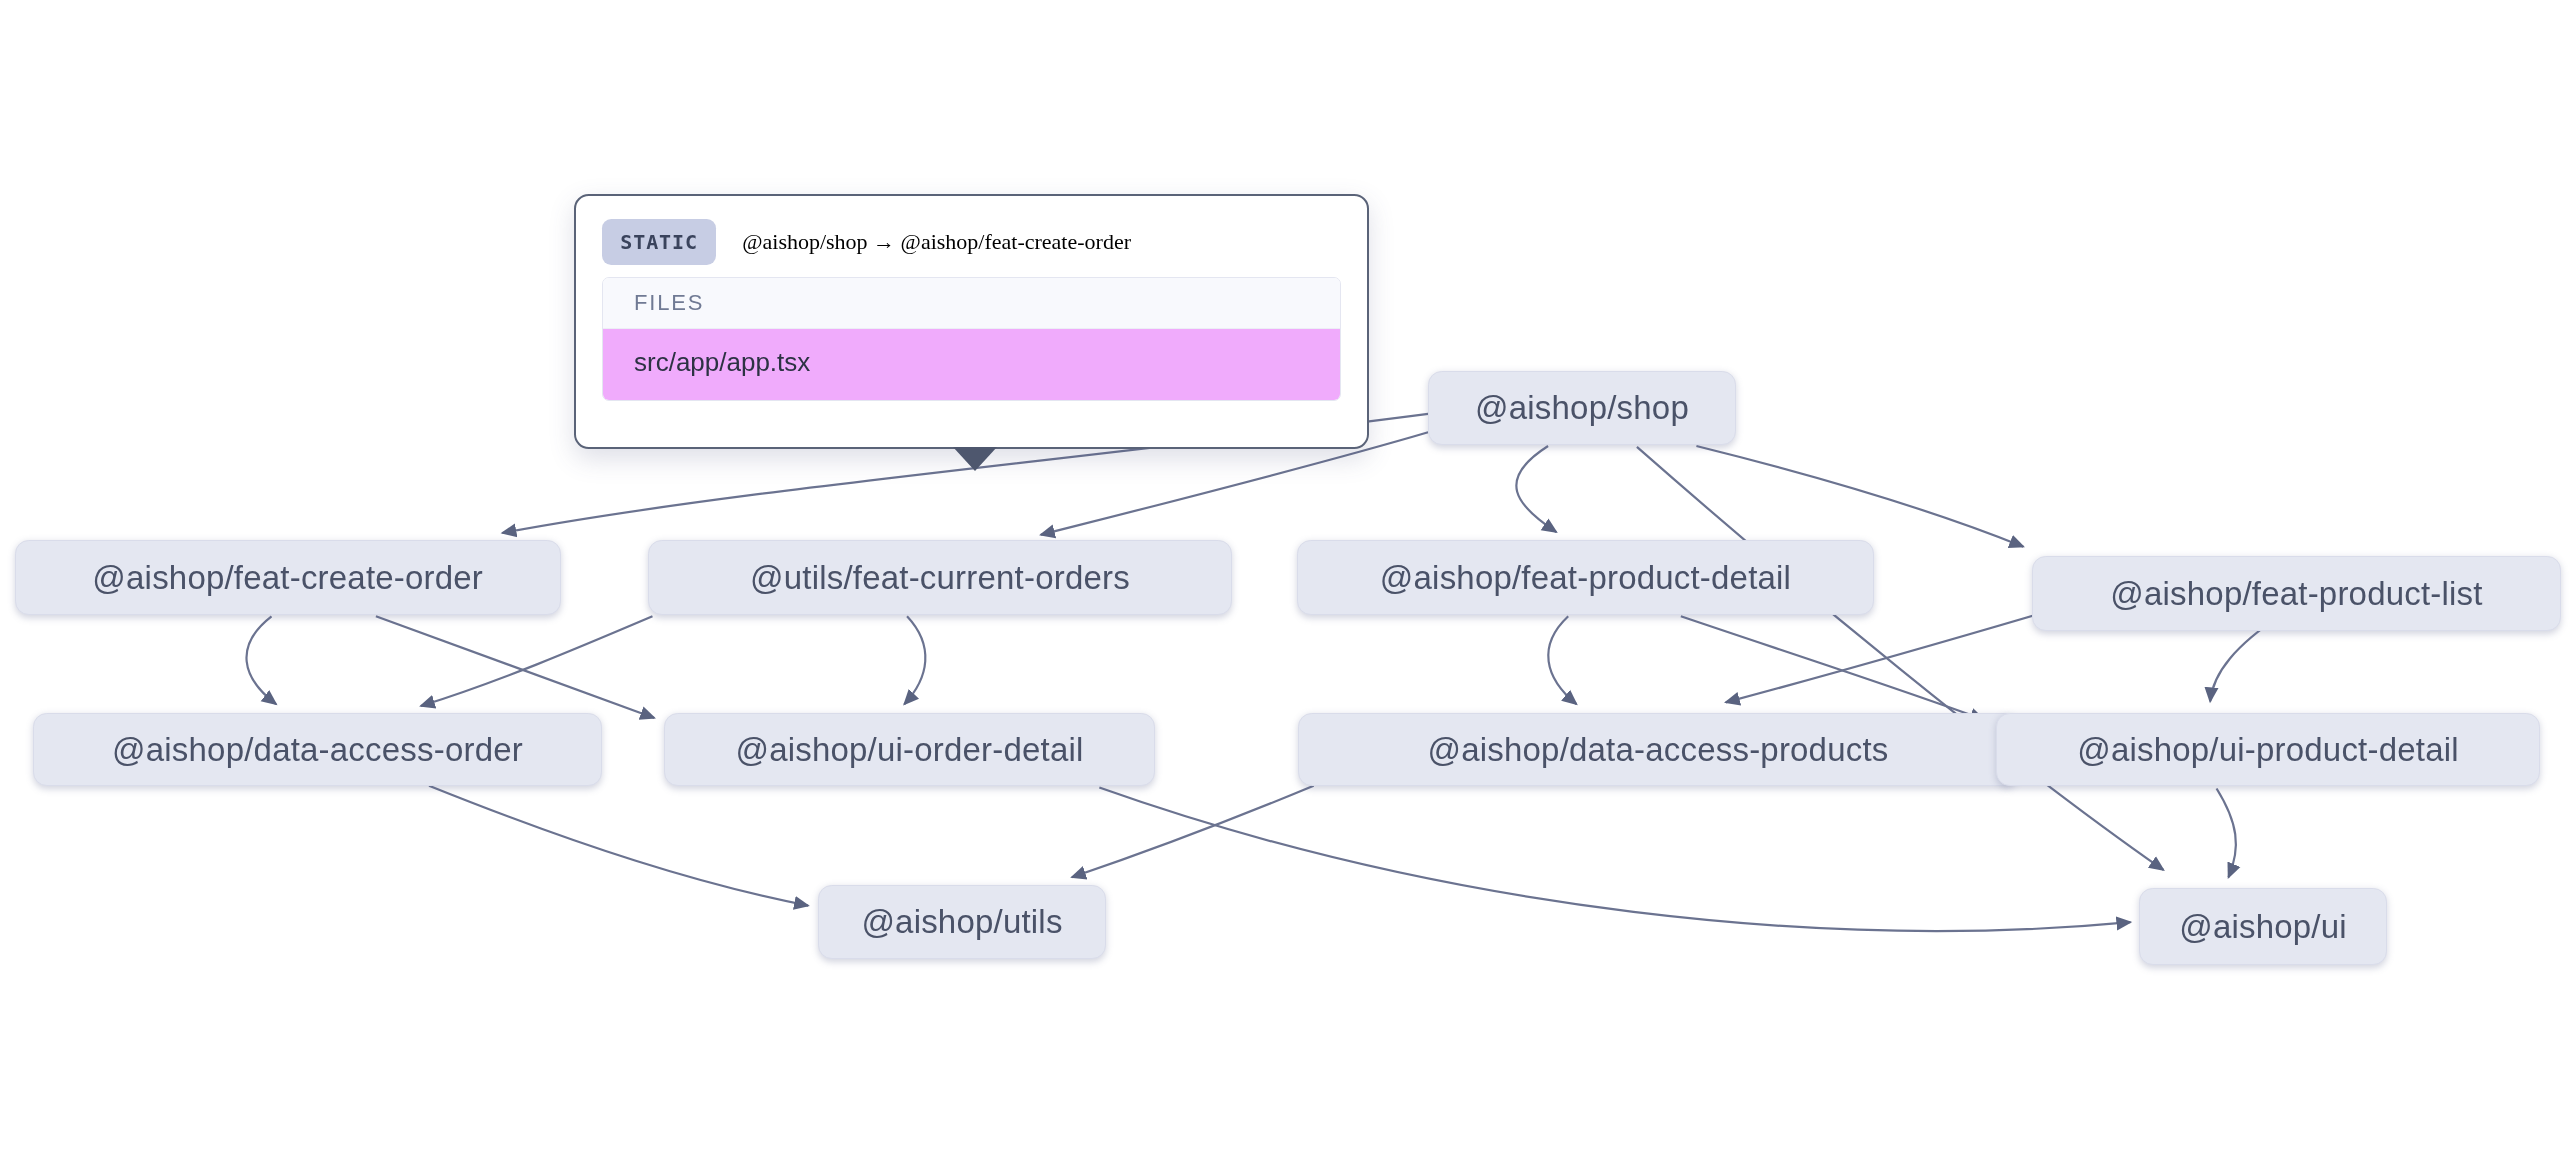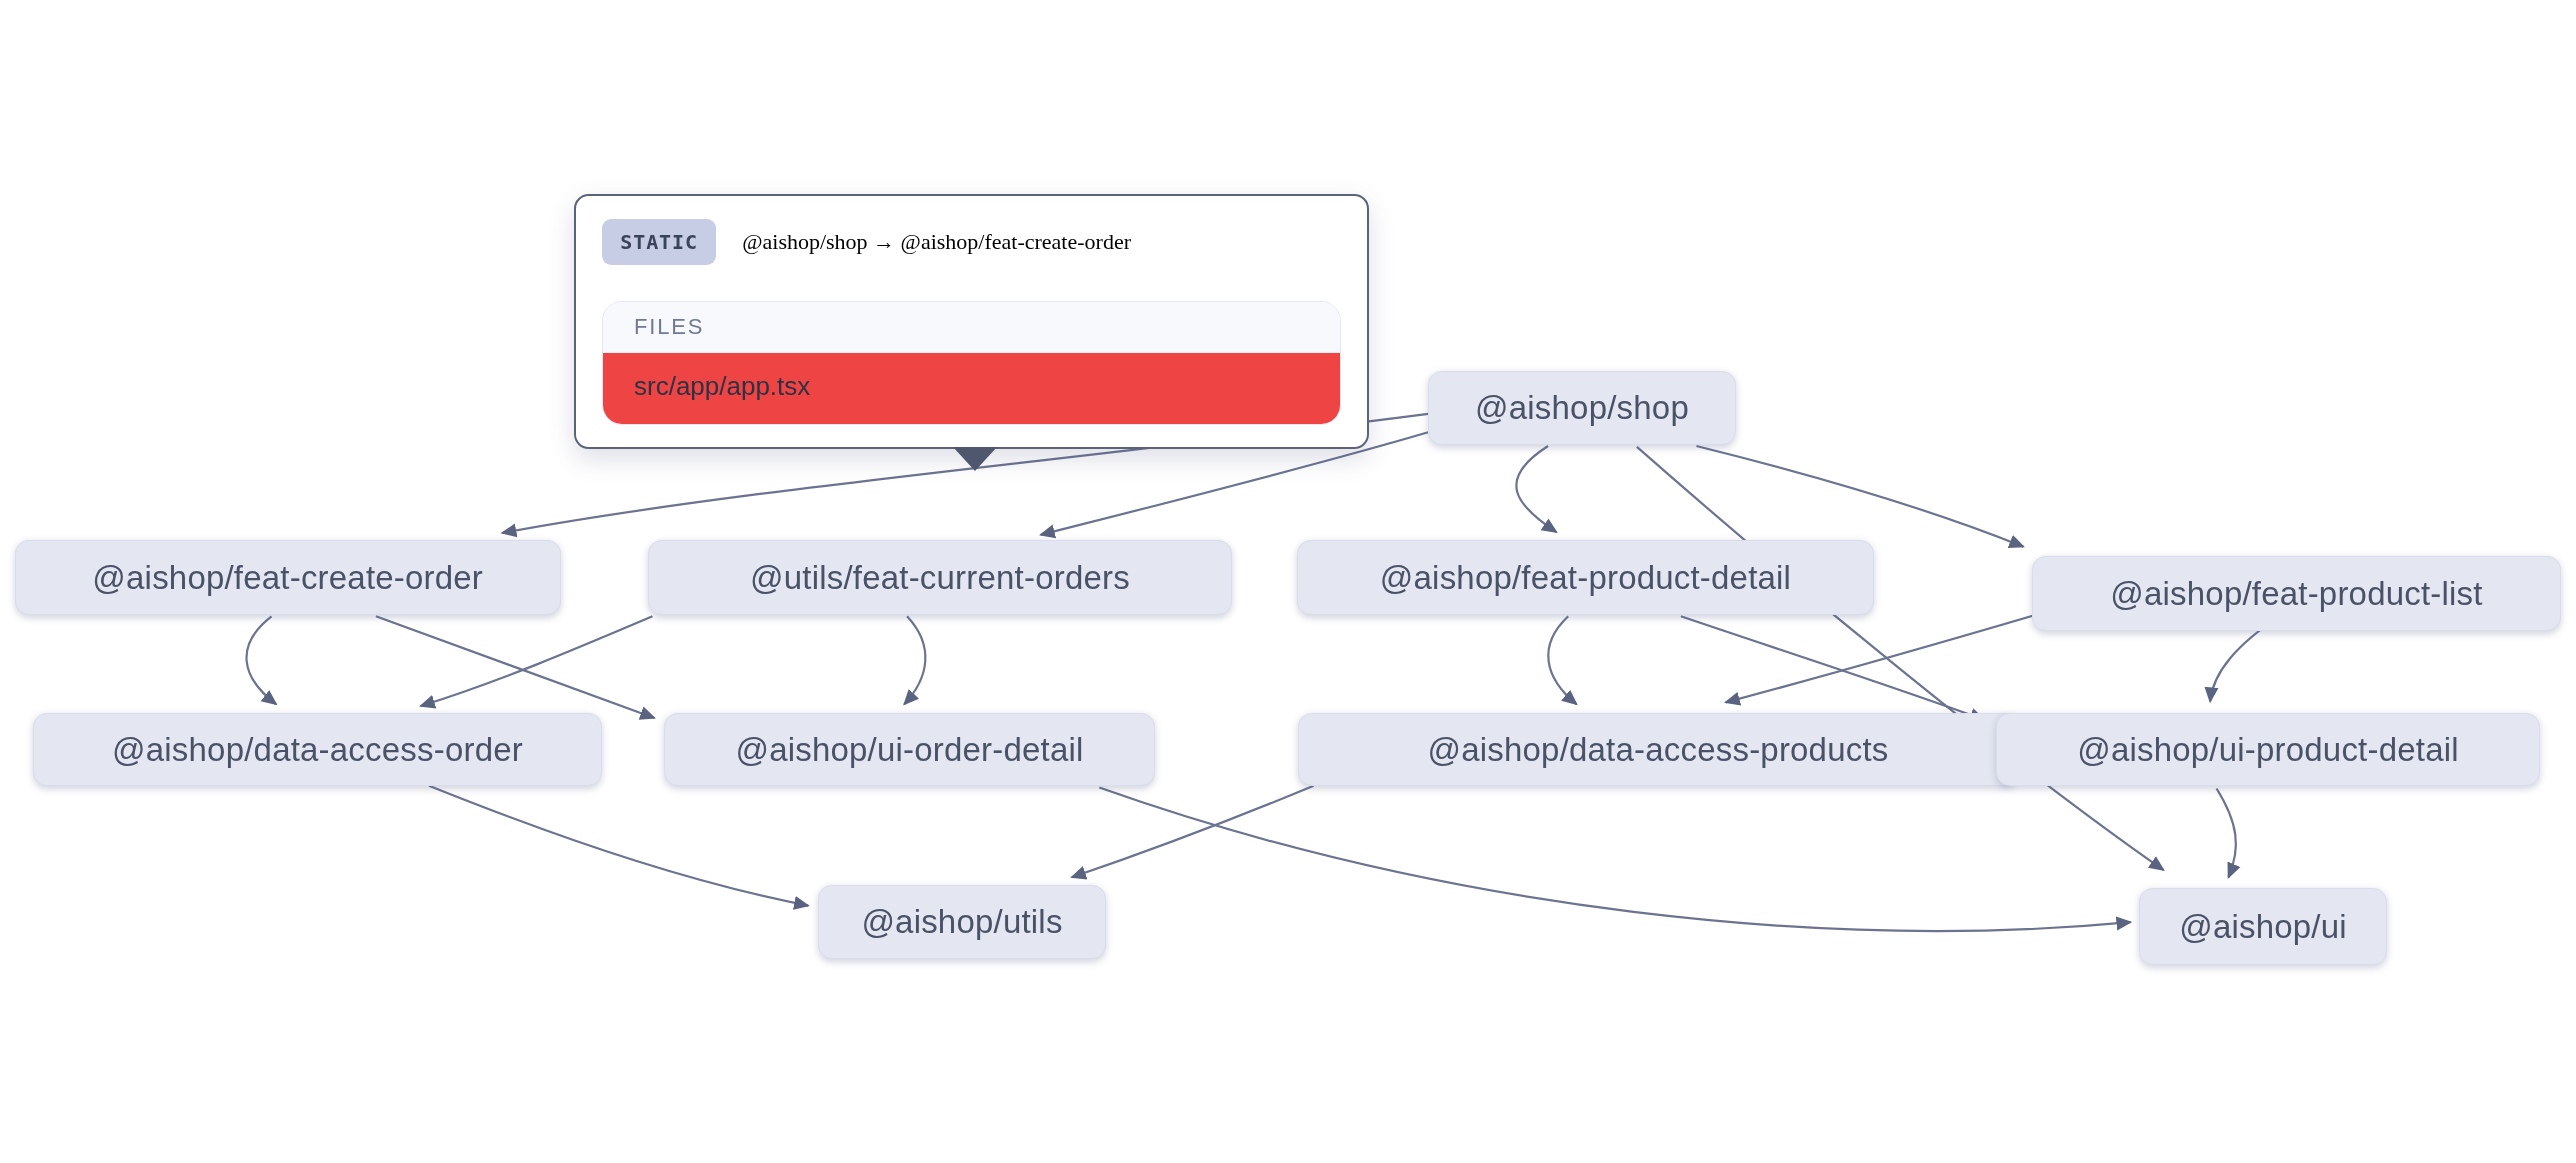--- a/index.html
+++ b/index.html
@@ -75,38 +75,38 @@
     font-size: 20px;
     letter-spacing: 0.9px;
   }
   .route {
     font-family: Liberation Serif, serif;
     font-size: 22px;
     color: #000000;
     white-space: nowrap;
   }
   .files-box {
-    margin-top: 36px;
+    margin-top: 12px;
     border: 1.8px solid #e4e6f1;
-    border-radius: 20px;
+    border-radius: 7px;
     overflow: hidden;
   }
   .files-header {
     background: #f8f9fd;
     border-bottom: 1.8px solid #eceef5;
     padding: 12px 31px;
     font-size: 22px;
     letter-spacing: 1.8px;
     color: #707a94;
   }
   .file-row {
     padding: 18.3px 31px 22px 31px;
     font-size: 26px;
     color: #2c3243;
-    background: #ef4444;
+    background: #f0abfc;
   }
 </style>
 </head>
 <body>
 
 <div id="stage">
 
   <svg id="edges-layer" viewBox="0 0 2812 1270" xmlns="http://www.w3.org/2000/svg">
     <defs>
       <marker id="arrow" viewBox="0 0 10 10" refX="8" refY="5" markerWidth="8" markerHeight="8" markerUnits="strokeWidth" orient="auto">

